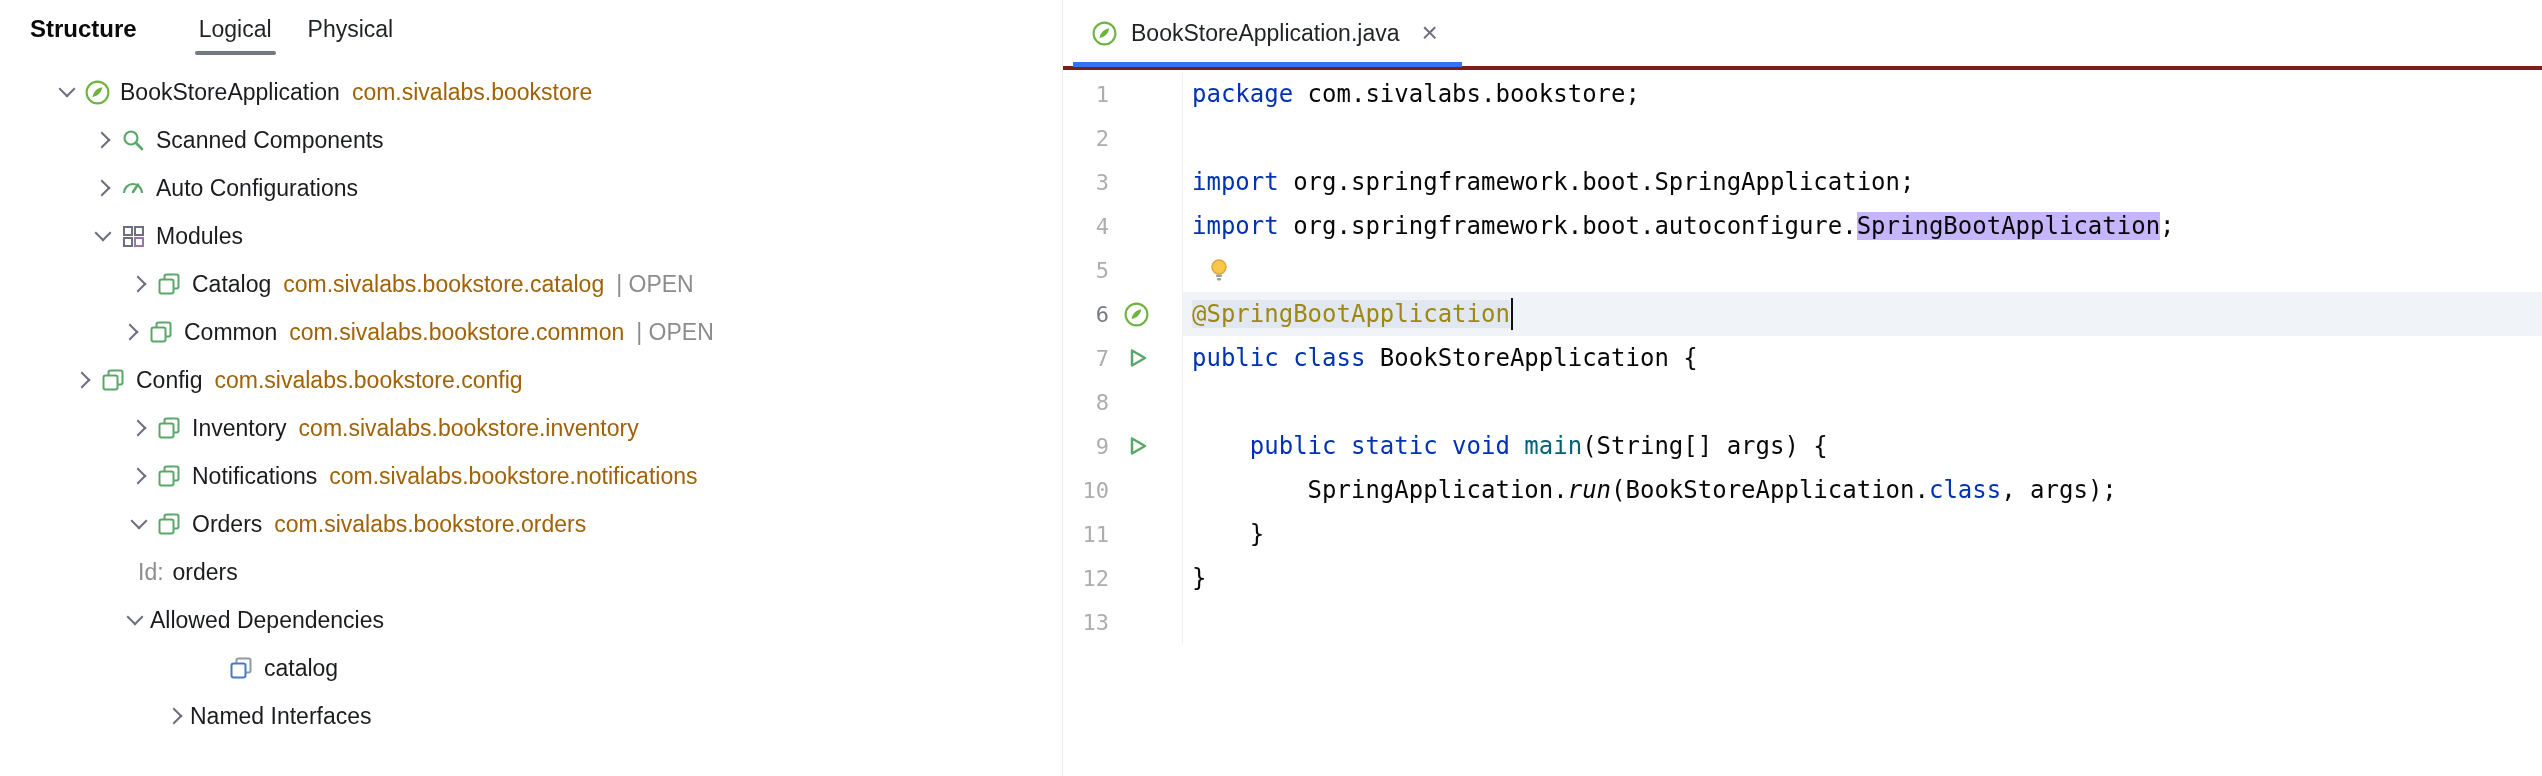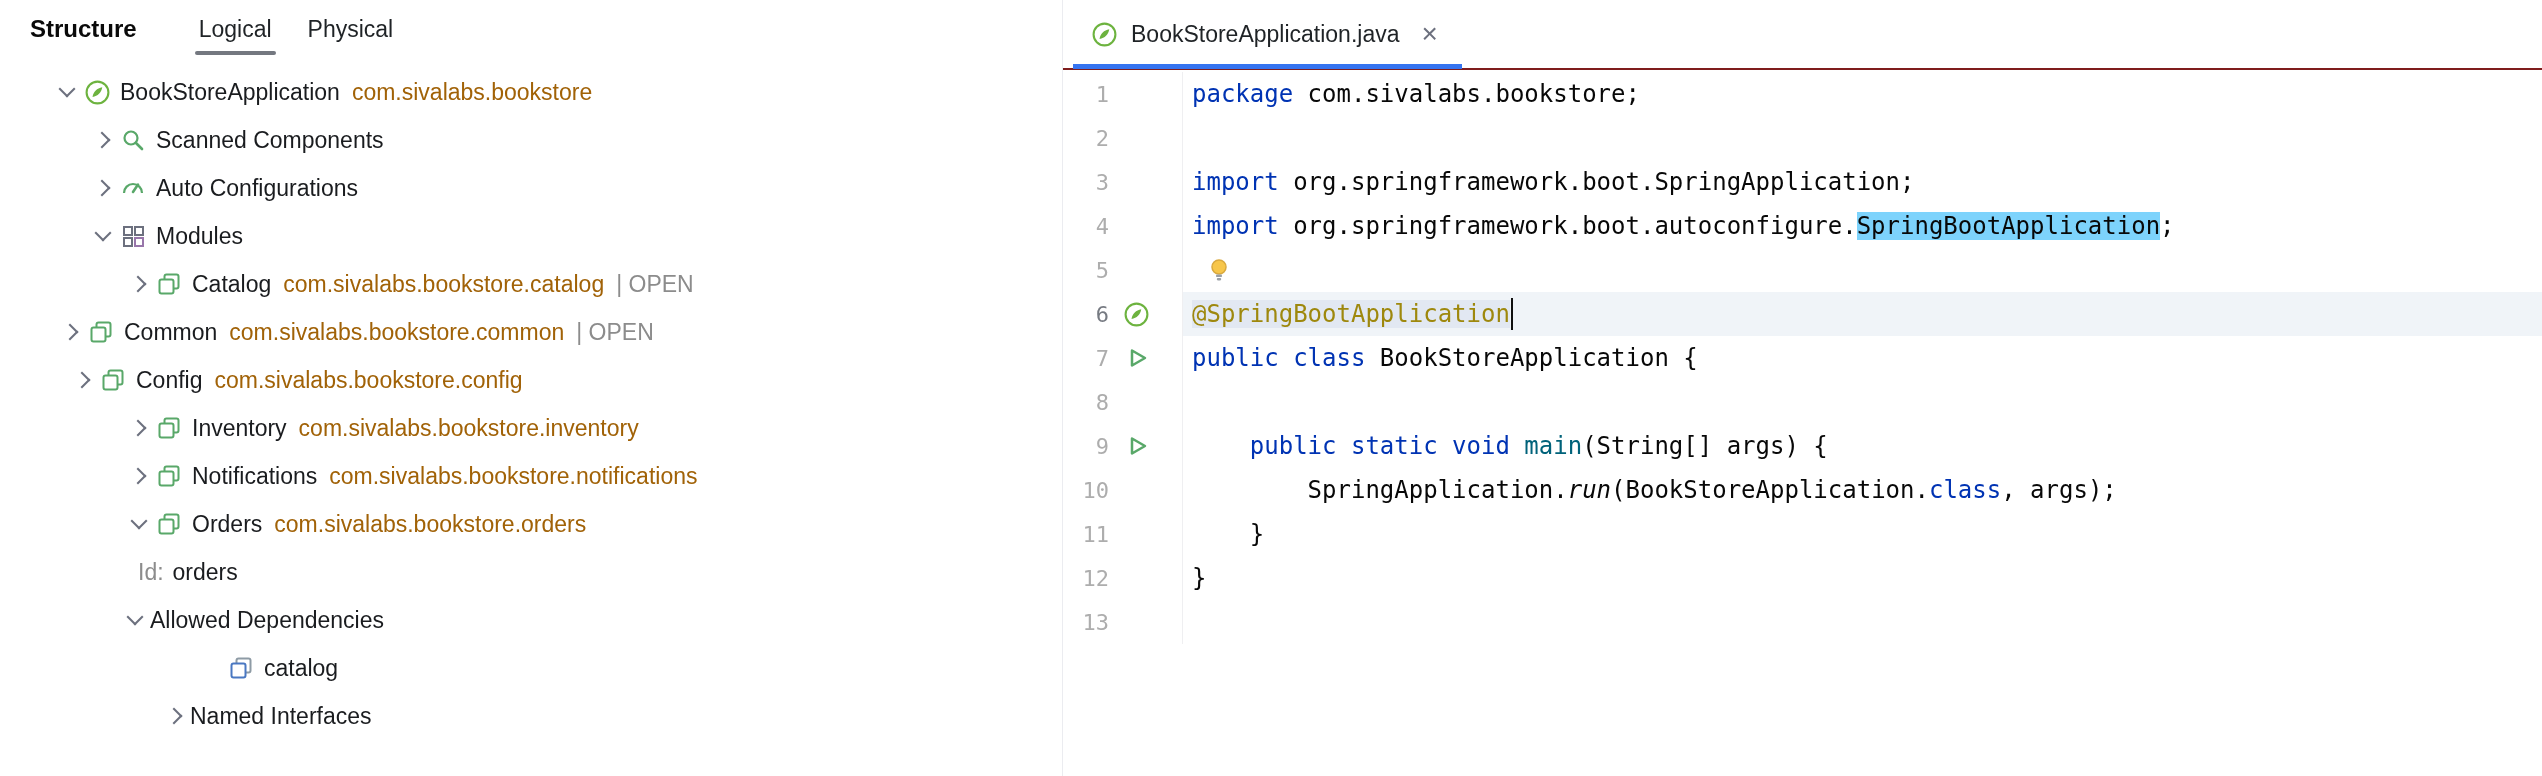--- a/index.html
+++ b/index.html
@@ -21,41 +21,41 @@
   .chev.right::before { left:8px; top:9px; transform:rotate(-45deg); }
   .chev.down::before  { left:9px; top:6px; transform:rotate(45deg); }
   .treeicon { width:30px; min-width:30px; height:28px; display:flex; align-items:center; justify-content:center; margin-right:8px; }
   .tlabel { color:#1a1c1f; }
   .tprefix { color:#8C8C8C; margin-right:9px; }
   .tsecondary { color:#a16207; margin-left:12px; }
   .tbadge { color:#8C8C8C; margin-left:12px; }
 
   
   .editor { flex:1; display:flex; flex-direction:column; background:#fff; min-width:0; }
-  .tabbar { height:70px; min-height:70px; border-bottom:2px solid #7f1d1d; display:flex; align-items:stretch; background:#fff; }
+  .tabbar { height:70px; min-height:70px; border-bottom:4px solid #7f1d1d; display:flex; align-items:stretch; background:#fff; }
   .etab { display:flex; align-items:center; margin-left:10px; padding:0 20px 0 18px; position:relative; font-size:23px; color:#1f2326; }
   .etab::after { content:""; position:absolute; left:0; right:0; bottom:-1px; height:5px; background:#3574F0; }
   .etab .tab-icon { width:28px; height:28px; margin-right:12px; display:flex; align-items:center; }
   .etab .close { margin-left:18px; color:#6C707E; font-size:28px; line-height:1; padding:2px 4px; }
 
   .codearea { flex:1; padding-top:2px; font-family:"DejaVu Sans Mono", monospace; font-size:24px; overflow:hidden; }
   .codeline { height:44px; display:flex; align-items:center; }
   .gutter { width:120px; min-width:120px; height:44px; display:flex; align-items:center; border-right:1px solid #EFEFF1; }
   .lnum { width:46px; text-align:right; color:#ADADAD; font-size:22px; }
   .lnum.active { color:#767A82; }
   .gicon { width:72px; padding-left:14px; display:flex; align-items:center; }
   .code { flex:1; white-space:pre; padding-left:9px; color:#080808; height:44px; display:flex; align-items:center; }
   .code.caret-row { background:#F0F4F8; }
 
   .tk-kw { color:#0033B3; }
   .tk-pl { color:#080808; }
   .tk-ann { color:#9E880D; }
   .tk-fn { color:#00627A; }
   .tk-it { color:#080808; font-style:italic; }
-  .bg-usage { background:#7dd3fc; }
+  .bg-usage { background:#c4b5fd; }
   .bg-caretword { background:#E2E8F2; }
   .caret { display:inline-block; width:2.5px; height:32px; background:#101010; margin-left:1px; align-self:center; }
   .bulb { display:inline-flex; margin-right:6px; margin-left:14px; }
 </style>
 </head>
 <body>
 
 <div class="app">
 
   <div class="left-panel">
@@ -115,21 +115,21 @@
           <span class="treeicon">
             <svg width="26" height="26" viewBox="0 0 26 26">
               <rect x="8.5" y="3.5" width="14" height="14" rx="2" fill="none" stroke="#59A869" stroke-width="2"></rect>
               <rect x="3.5" y="8.5" width="14" height="14" rx="2" fill="#ffffff" stroke="#59A869" stroke-width="2"></rect>
             </svg>
           </span>
           <span class="tlabel">Catalog</span>
           <span class="tsecondary">com.sivalabs.bookstore.catalog</span>
           <span class="tbadge">| OPEN</span>
         </div>
-        <div class="tree-row" style="padding-left: 56px;">
+        <div class="tree-row" style="padding-left: 116px;">
           <span class="chev right"></span>
           <span class="treeicon">
             <svg width="26" height="26" viewBox="0 0 26 26">
               <rect x="8.5" y="3.5" width="14" height="14" rx="2" fill="none" stroke="#59A869" stroke-width="2"></rect>
               <rect x="3.5" y="8.5" width="14" height="14" rx="2" fill="#ffffff" stroke="#59A869" stroke-width="2"></rect>
             </svg>
           </span>
           <span class="tlabel">Common</span>
           <span class="tsecondary">com.sivalabs.bookstore.common</span>
           <span class="tbadge">| OPEN</span>

